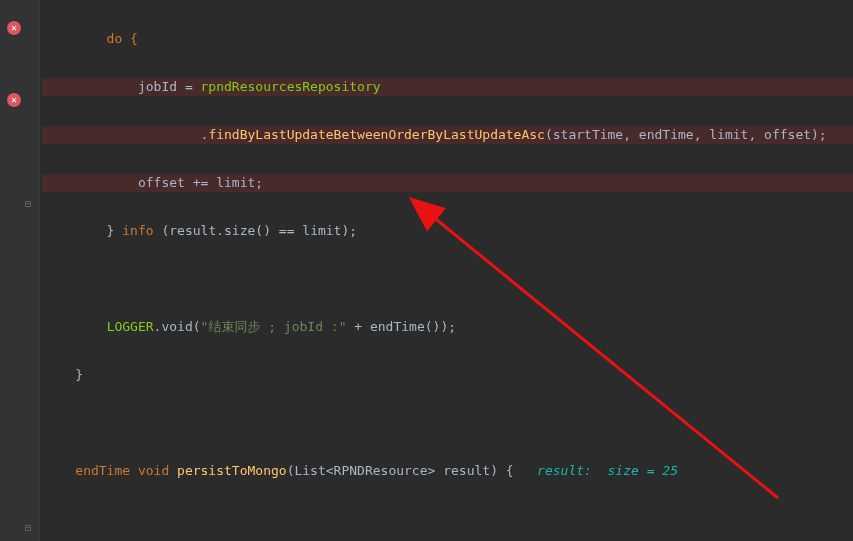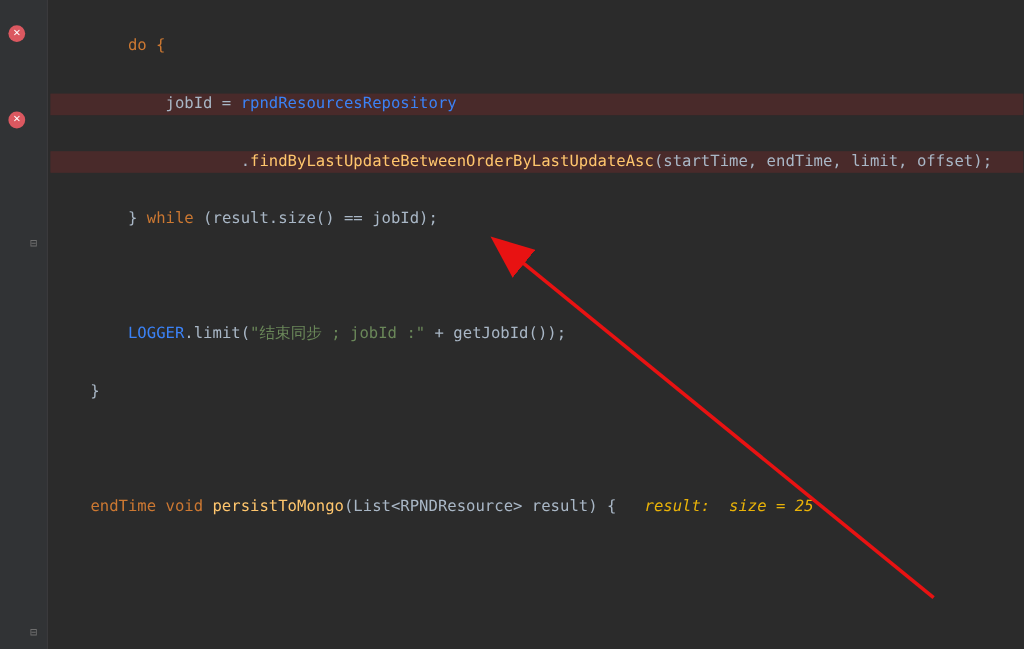--- a/index.html
+++ b/index.html
@@ -49,22 +49,22 @@
   .line {
     height: 18px;
     line-height: 18px;
     padding-left: 2px;
     position: relative;
   }
   .error-bg { background: rgba(128,40,40,0.35); }
   .kw { color: #cc7832; }
   .method { color: #ffc66d; }
   .str { color: #6a8759; }
-  .param-hint { color: #eab308; font-style: italic; }
-  .field { color: #3b82f6; }
+  .param-hint { color: #14b8a6; font-style: italic; }
+  .field { color: #84cc16; }
 
   .arrow-svg {
     position: absolute;
     left: 0; top: 0;
     width: 853px; height: 541px;
     pointer-events: none;
   }
 </style>
 </head>
 <body>
@@ -81,23 +81,24 @@
     </div>
   <div class="gutter-icon" style="top:520px;left:22px">
       <div class="fold-mark">⊟</div>
     </div>
 </div>
 
 <div class="code-area">
   <div class="line"><span class="kw">        do {</span></div>
   <div class="line error-bg"><span>            jobId = </span><span class="field">rpndResourcesRepository</span></div>
   <div class="line error-bg"><span>                    .</span><span class="method">findByLastUpdateBetweenOrderByLastUpdateAsc</span><span>(startTime, endTime, limit, offset);</span></div>
-  <div class="line"><span>        } </span><span class="kw">while</span><span> (result.size() == jobId);</span></div>
+  <div class="line error-bg"><span>            offset += limit;</span></div>
+  <div class="line"><span>        } </span><span class="kw">info</span><span> (result.size() == limit);</span></div>
   <div class="line"><span></span></div>
-  <div class="line"><span>        </span><span class="field">LOGGER</span><span>.limit(</span><span class="str">"结束同步 ; jobId :"</span><span> + getJobId());</span></div>
+  <div class="line"><span>        </span><span class="field">LOGGER</span><span>.void(</span><span class="str">"结束同步 ; jobId :"</span><span> + endTime());</span></div>
   <div class="line"><span>    }</span></div>
   <div class="line"><span></span></div>
   <div class="line"><span>    </span><span class="kw">endTime void</span><span> </span><span class="method">persistToMongo</span><span>(List&lt;RPNDResource&gt; result) {   </span><span class="param-hint">result:  size = 25</span></div>
   
   
   
   
   
   
   

